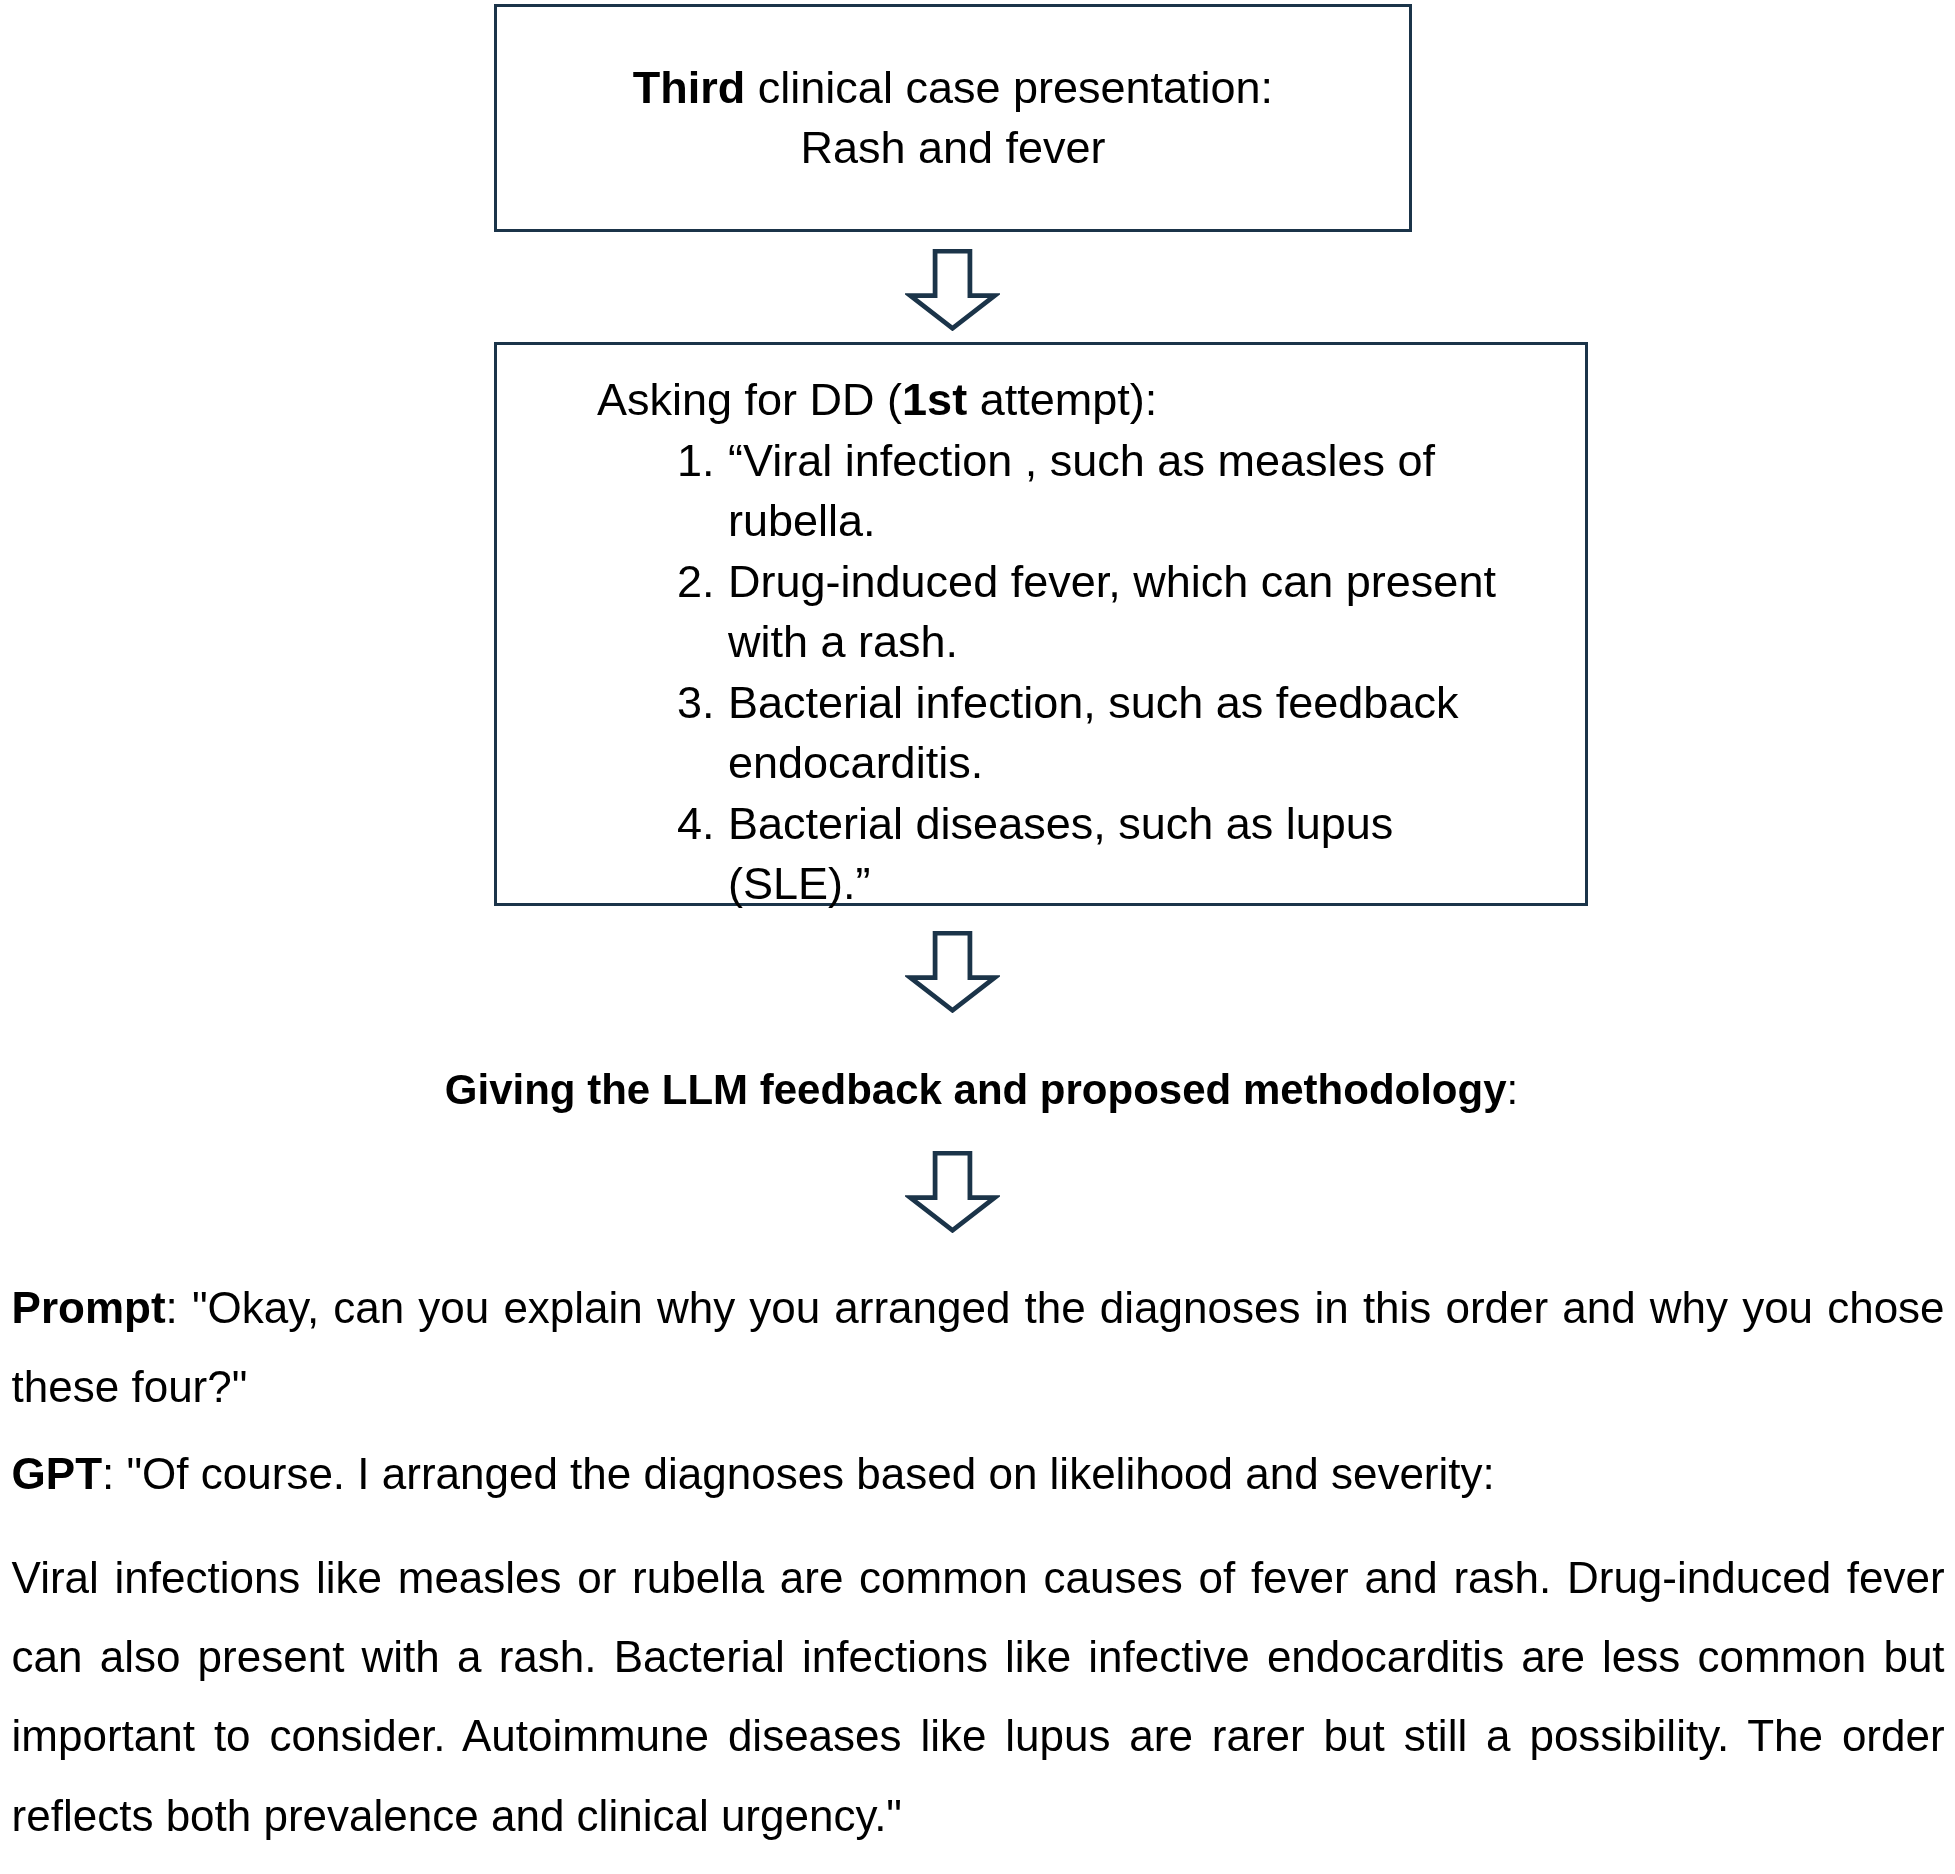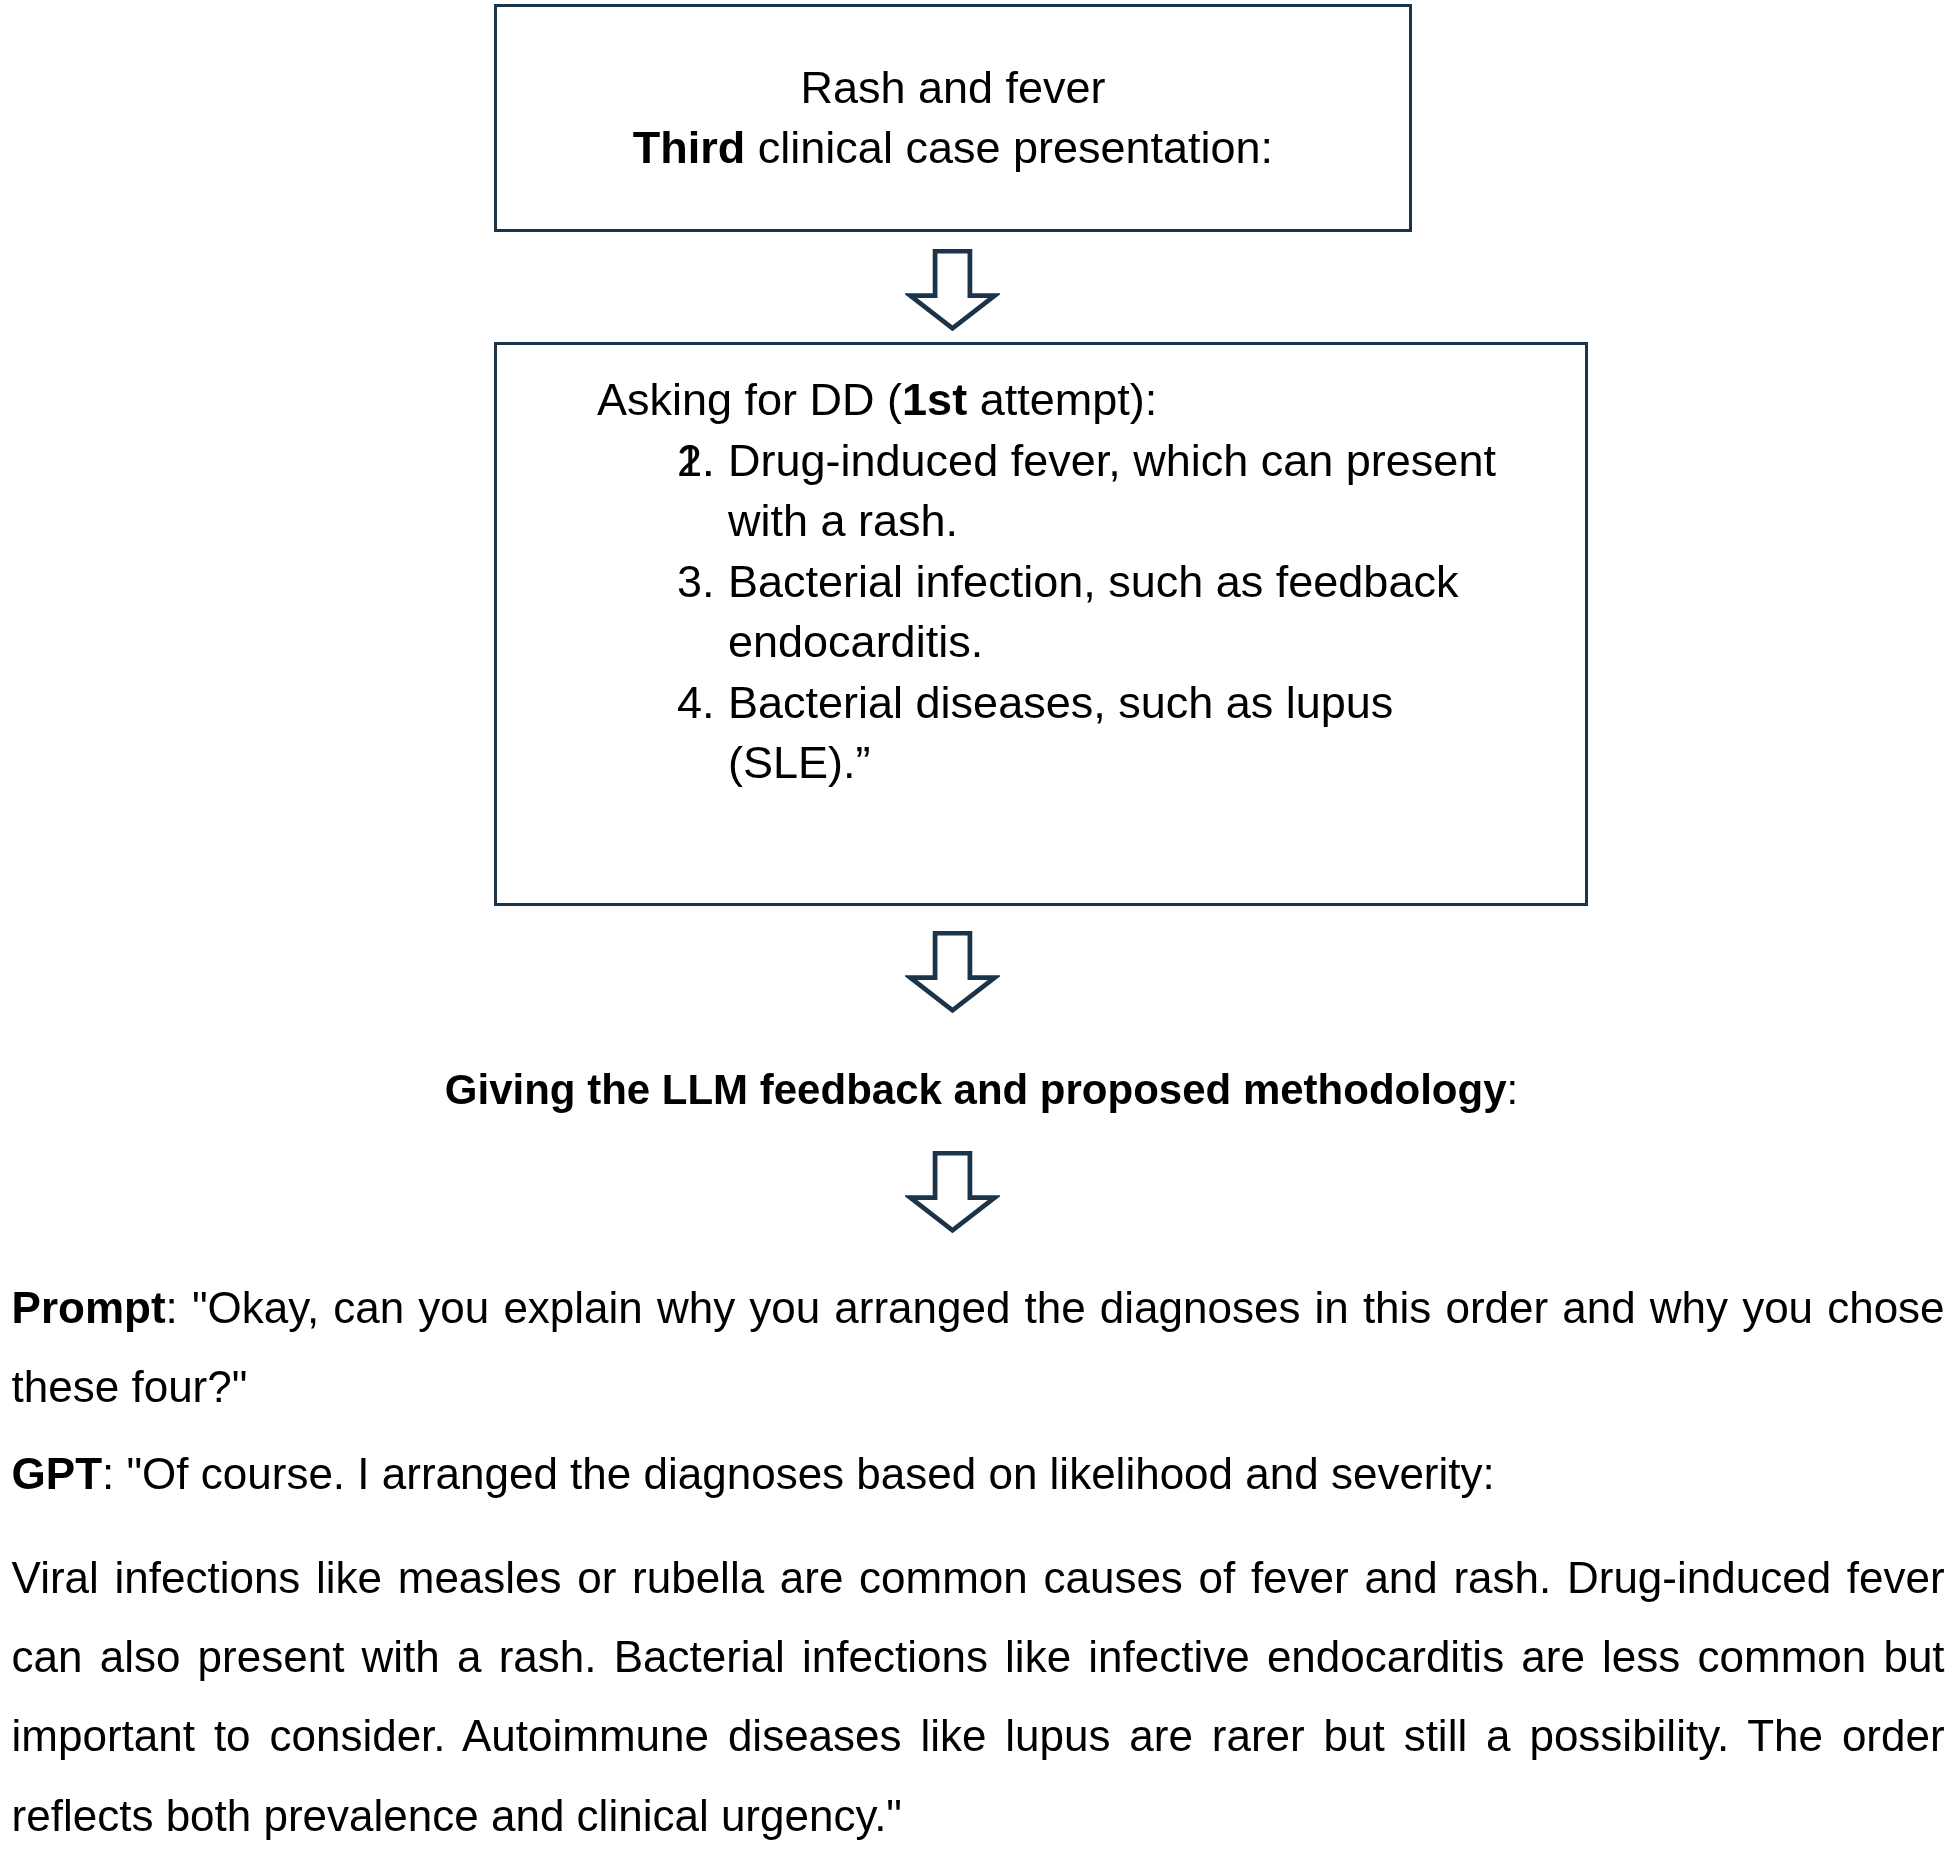--- a/index.html
+++ b/index.html
@@ -141,41 +141,42 @@
   #para-gpt { margin-top: 7.4px; }
   #para-body { margin-top: 25px; }
 </style>
 </head>
 <body>
 
 <div class="canvas">
 
   <div class="flow-box" id="box-case">
     <div class="box-inner">
-      <div class="case-line">Rash and fever</div>
       <div class="case-line">
         <span class="bold">Third</span><span> clinical case presentation:</span>
       </div>
+      <div class="case-line">Rash and fever</div>
     </div>
   </div>
 
   <div class="arrow" id="arrow-1">
     <svg viewBox="0 0 180 155" xmlns="http://www.w3.org/2000/svg">
       <polygon points="57,4 123,4 123,88 170,88 90,150 10,88 57,88" fill="#ffffff" stroke="#1b3449" stroke-width="9" stroke-linejoin="miter"></polygon>
     </svg>
   </div>
 
   <div class="flow-box" id="box-dd">
     <div class="dd-content">
       <div class="dd-heading">
         <span>Asking for DD (</span><span class="bold">1st</span><span> attempt):</span>
       </div>
       <ol class="dd-list">
         <li>
           <span class="marker">1.</span>
+          <span>“Viral infection , such as measles of rubella.</span>
         </li>
         <li>
           <span class="marker">2.</span>
           <span>Drug-induced fever, which can present with a rash.</span>
         </li>
         <li>
           <span class="marker">3.</span>
           <span>Bacterial infection, such as feedback endocarditis.</span>
         </li>
         <li>

